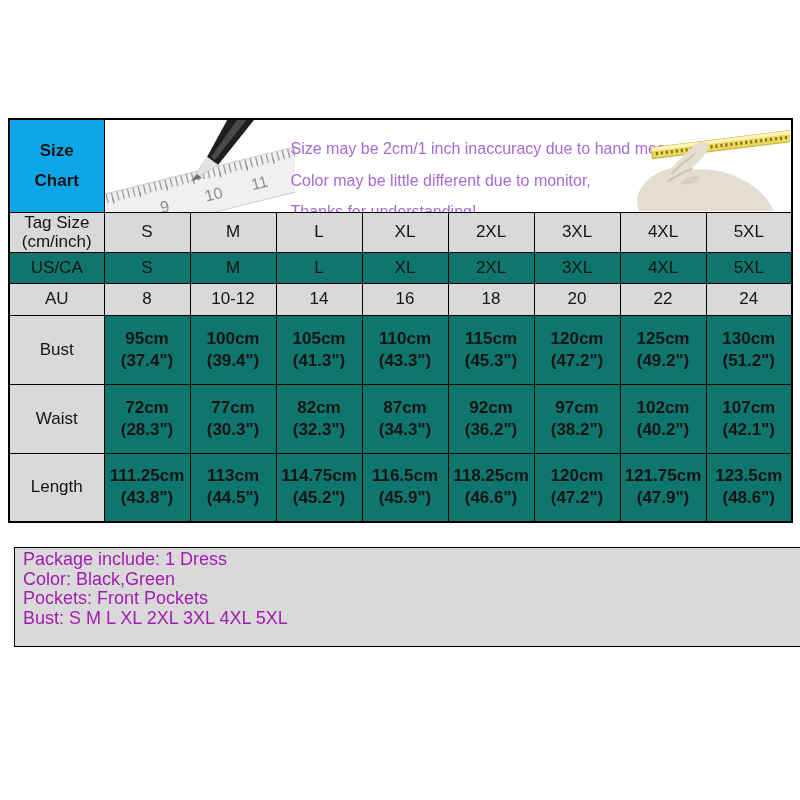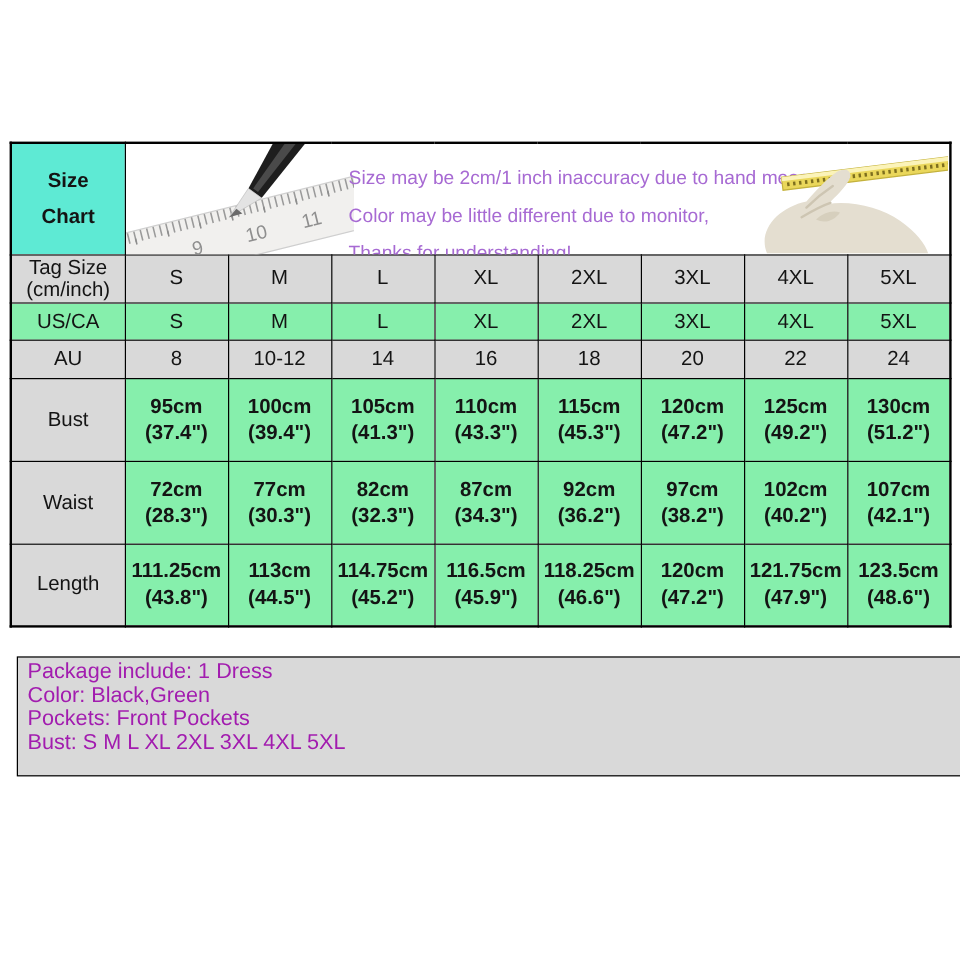--- a/index.html
+++ b/index.html
@@ -10,28 +10,28 @@
   table.size-table{
     position:absolute;left:8px;top:118px;width:785px;
     border-collapse:collapse;table-layout:fixed;
     border:2px solid #000;
   }
   .size-table td{
     border:1px solid #000;text-align:center;vertical-align:middle;
     font-size:17px;color:#141414;padding:0;overflow:hidden;
   }
   .gray{background:#d9d9d9;margin-left:22px;}
-  .white{background:#86efac;}
+  .white{background:#0f766e;}
   tr.r-banner{height:93px;}
   tr.r-tag{height:40px;}
   tr.r-usca{height:31px;}
   tr.r-uk{height:28px;}
   tr.r-au{height:32px;}
   tr.r-meas{height:69px;}
-  .title-cell{font-size:25px;font-weight:bold;line-height:30px;color:#000;background:#5eead4;}
+  .title-cell{font-size:25px;font-weight:bold;line-height:30px;color:#000;background:#0ea5e9;}
   .banner-cell{background:#fff;position:relative;}
   .banner-text{
     position:absolute;left:186px;top:13px;text-align:left;
     font-size:16px;line-height:31.5px;color:#a76ad3;white-space:nowrap;
   }
   .tag-label{color:#ee0000;font-size:17px;line-height:19px;}
   .meas-cell div{line-height:22px;font-weight:bold;}
   .info-box{
     position:absolute;left:14px;top:547px;width:788px;height:96px;
     background:#d9d9d9;border:1px solid #000;

